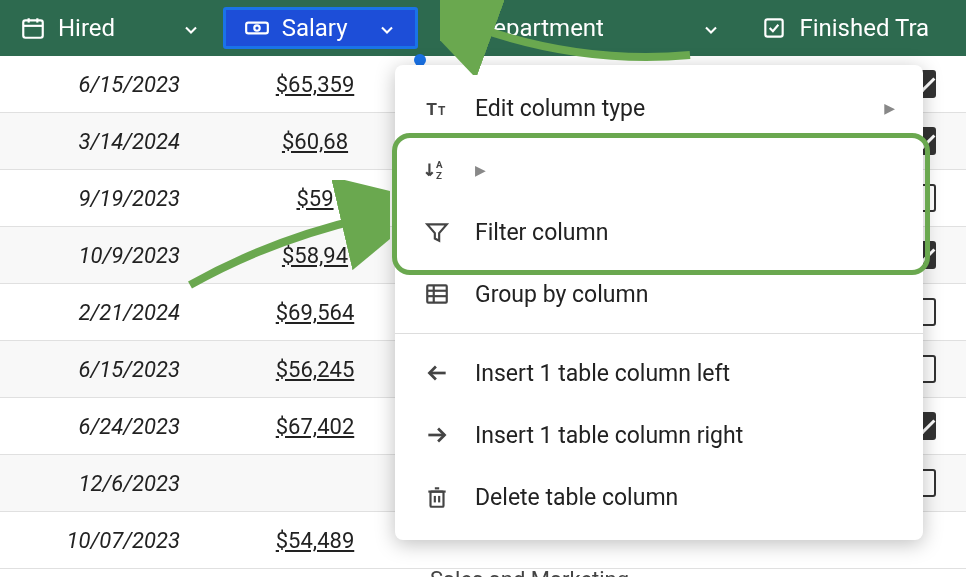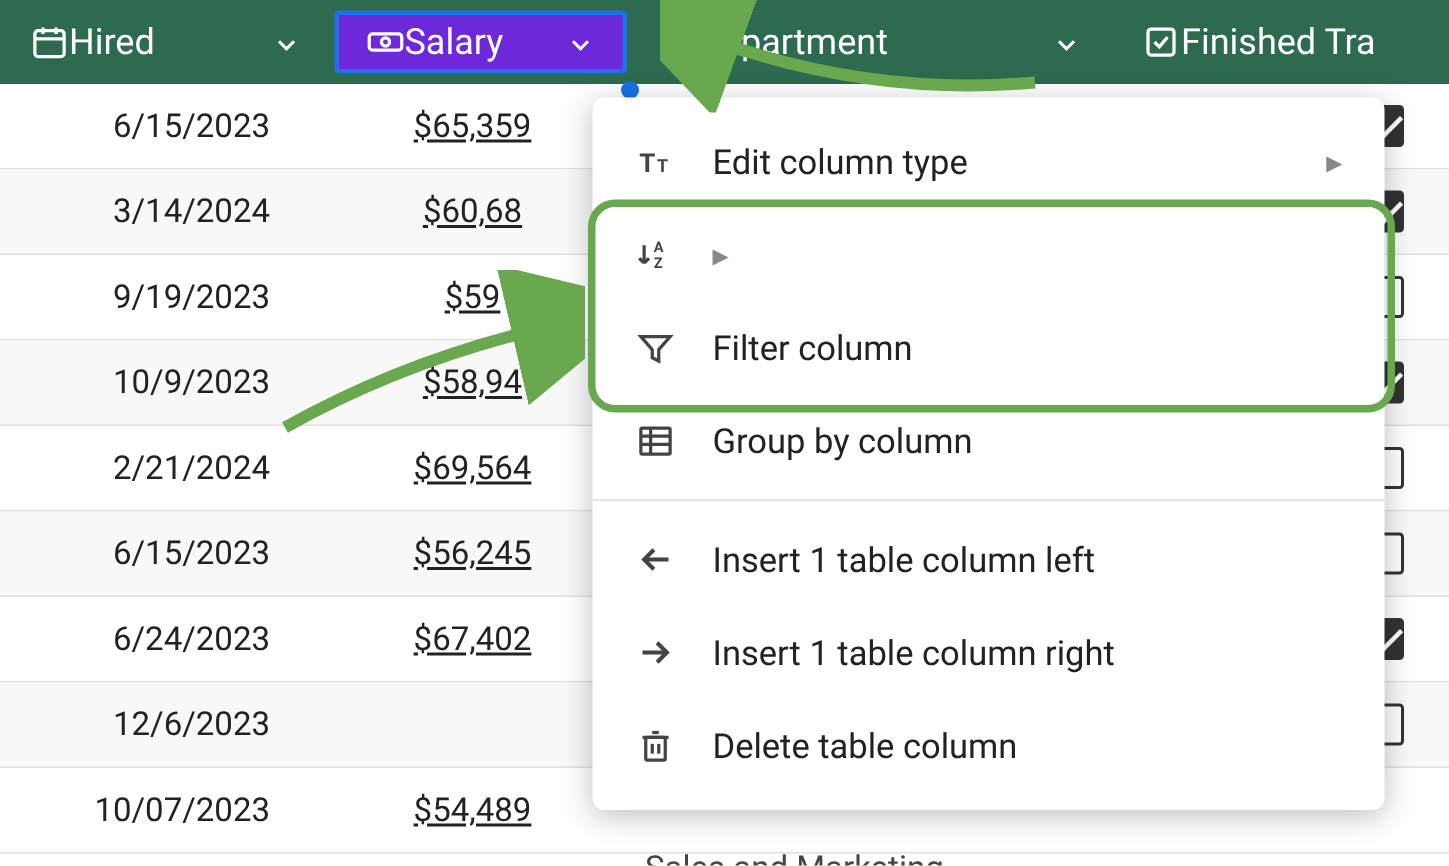--- a/index.html
+++ b/index.html
@@ -14,33 +14,34 @@
     .header-row {
       display: flex;
       background: #2d6a4f;
       height: 56px;
       align-items: center;
       padding: 0;
     }
     .col-header {
       display: flex;
       align-items: center;
+      gap: 12px;
       color: #fff;
       font-size: 24px;
       height: 42px;
       padding: 0 18px;
       border-radius: 3px;
       margin: 0 2px;
       cursor: pointer;
     }
     .col-header.hired { width: 218px; }
     .col-header.salary { 
       width: 196px; 
       border: 3px solid #1a73e8;
-      background: #6d28d9;
+      background: #1d4ed8;
       position: relative;
     }
     .col-header.department { width: 320px; }
     .col-header.finished { width: 222px; align-items: center; }
     .hdr-icon {
       display: inline-flex;
       align-items: center;
       justify-content: center;
       width: 26px;
       height: 26px;
@@ -60,21 +61,21 @@
       height: 57px;
       border-bottom: 1px solid #e0e0e0;
       align-items: center;
     }
     .data-row:nth-child(even) { background: #f8f8f8; }
     .cell { 
       font-size: 22px; 
       color: #222;
       padding: 0 18px;
     }
-    .cell.hired { width: 220px; text-align: right; padding-right: 40px; }
+    .cell.hired { width: 220px; text-align: right; padding-right: 40px; font-style: italic; }
     .cell.salary { width: 180px; text-align: center; padding-right: 8px; text-decoration: underline; }
     .cell.check { 
       width: 60px; 
       position: absolute;
       right: 12px;
       display: flex;
       align-items: center;
       justify-content: center;
     }
     .checkbox {

